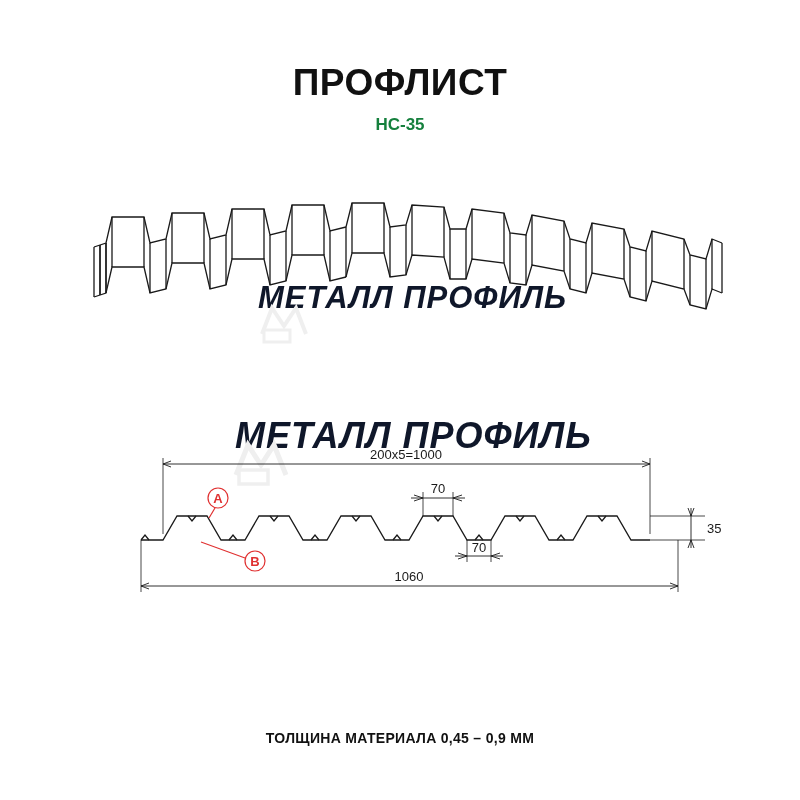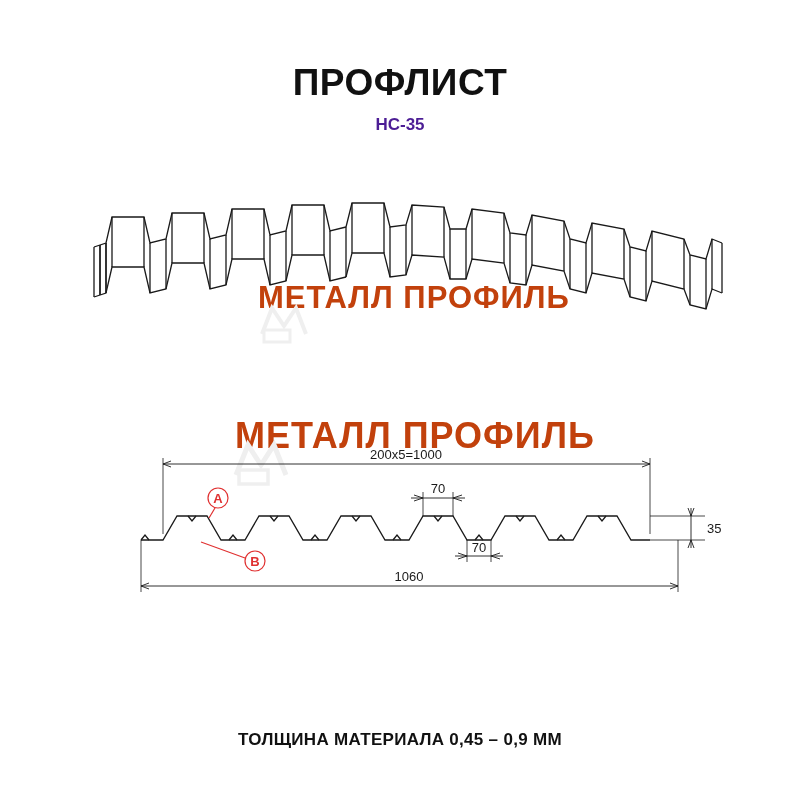--- a/index.html
+++ b/index.html
@@ -31,29 +31,29 @@
     color: #111111;
   }
   .subtitle {
     position: absolute;
     top: 115px;
     left: 0;
     width: 800px;
     text-align: center;
     font-size: 17px;
     font-weight: bold;
-    color: #4c1d95;
+    color: #15803d;
   }
   .footer {
     position: absolute;
     top: 730px;
     left: 0;
     width: 800px;
     text-align: center;
-    font-size: 17px;
+    font-size: 14px;
     font-weight: bold;
     letter-spacing: 0.3px;
     color: #111111;
   }
   .iso-wrap {
     position: absolute;
     top: 195px;
     left: 60px;
     width: 690px;
     height: 160px;
@@ -61,22 +61,23 @@
   .draw-wrap {
     position: absolute;
     top: 430px;
     left: 105px;
     width: 640px;
     height: 190px;
   }
   .wm {
     position: absolute;
     pointer-events: none;
-    color: #c2410c;
-    font-weight: bold;
+    color: #0f172a;
+    font-weight: bold;
+    font-style: italic;
     letter-spacing: 1px;
     user-select: none;
   }
   .wm1 {
     top: 280px;
     left: 258px;
     font-size: 31px;
   }
   .wm2 {
     top: 415px;

